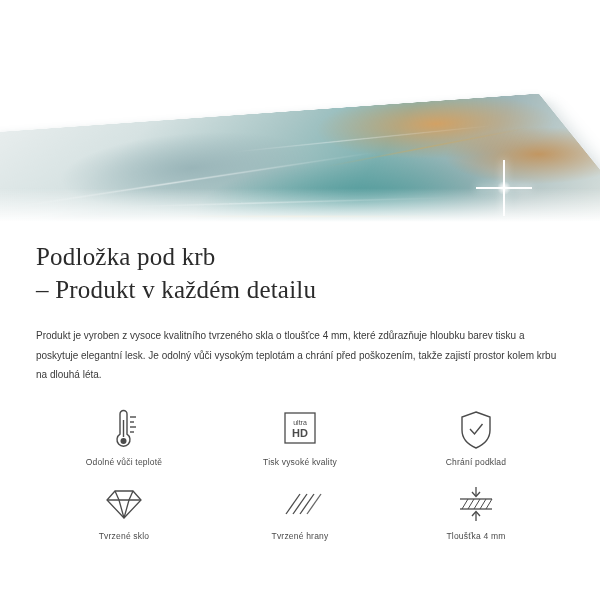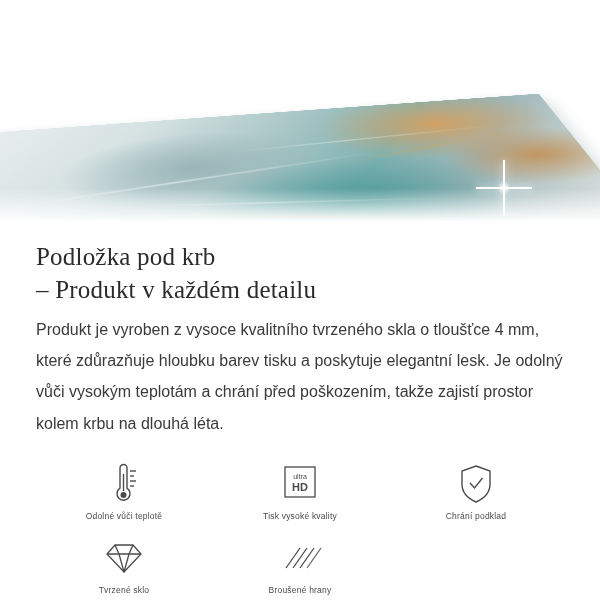--- a/index.html
+++ b/index.html
@@ -108,22 +108,22 @@
     font-family: "Liberation Serif", serif;
     font-size: 25px;
     line-height: 1.32;
     color: #2b2b2b;
     font-weight: 400;
     letter-spacing: 0.2px;
   }
   .headline .line2 { display: block; }
 
   .body-copy {
-    margin-top: 8px;
-    font-size: 16px;
+    margin-top: 20px;
+    font-size: 10px;
     line-height: 1.95;
     color: #3a3a3a;
     max-width: 538px;
   }
 
   
   .features {
     margin-top: 22px;
     display: grid;
     grid-template-columns: repeat(3, 1fr);
@@ -233,19 +233,33 @@
 
       <div class="feature">
         <div class="ico">
           <svg width="44" height="36" viewBox="0 0 44 36" fill="none" stroke="#4b4b4b" stroke-width="1.3">
             <path d="M8 28 L22 8"></path>
             <path d="M15 28 L29 8"></path>
             <path d="M22 28 L36 8"></path>
             <path d="M29 28 L43 8" opacity="0.85"></path>
           </svg>
         </div>
-        <div class="cap">Broušené hrany</div>
-      </div>
-
+        <div class="cap">Tvrzené hrany</div>
+      </div>
+
+      <div class="feature">
+        <div class="ico">
+          <svg width="44" height="40" viewBox="0 0 44 40" fill="none" stroke="#4b4b4b" stroke-width="1.3">
+            <line x1="22" y1="3" x2="22" y2="12"></line>
+            <polyline points="18,8 22,12.5 26,8"></polyline>
+            <line x1="6" y1="15" x2="38" y2="15"></line>
+            <line x1="6" y1="25" x2="38" y2="25"></line>
+            <path d="M8 25 L14 15 M14 25 L20 15 M20 25 L26 15 M26 25 L32 15 M32 25 L38 15" stroke-width="1"></path>
+            <line x1="22" y1="37" x2="22" y2="28"></line>
+            <polyline points="18,32 22,27.5 26,32"></polyline>
+          </svg>
+        </div>
+        <div class="cap">Tloušťka 4 mm</div>
+      </div>
 
     </div>
   </div>
 </div>
 
 </body></html>

